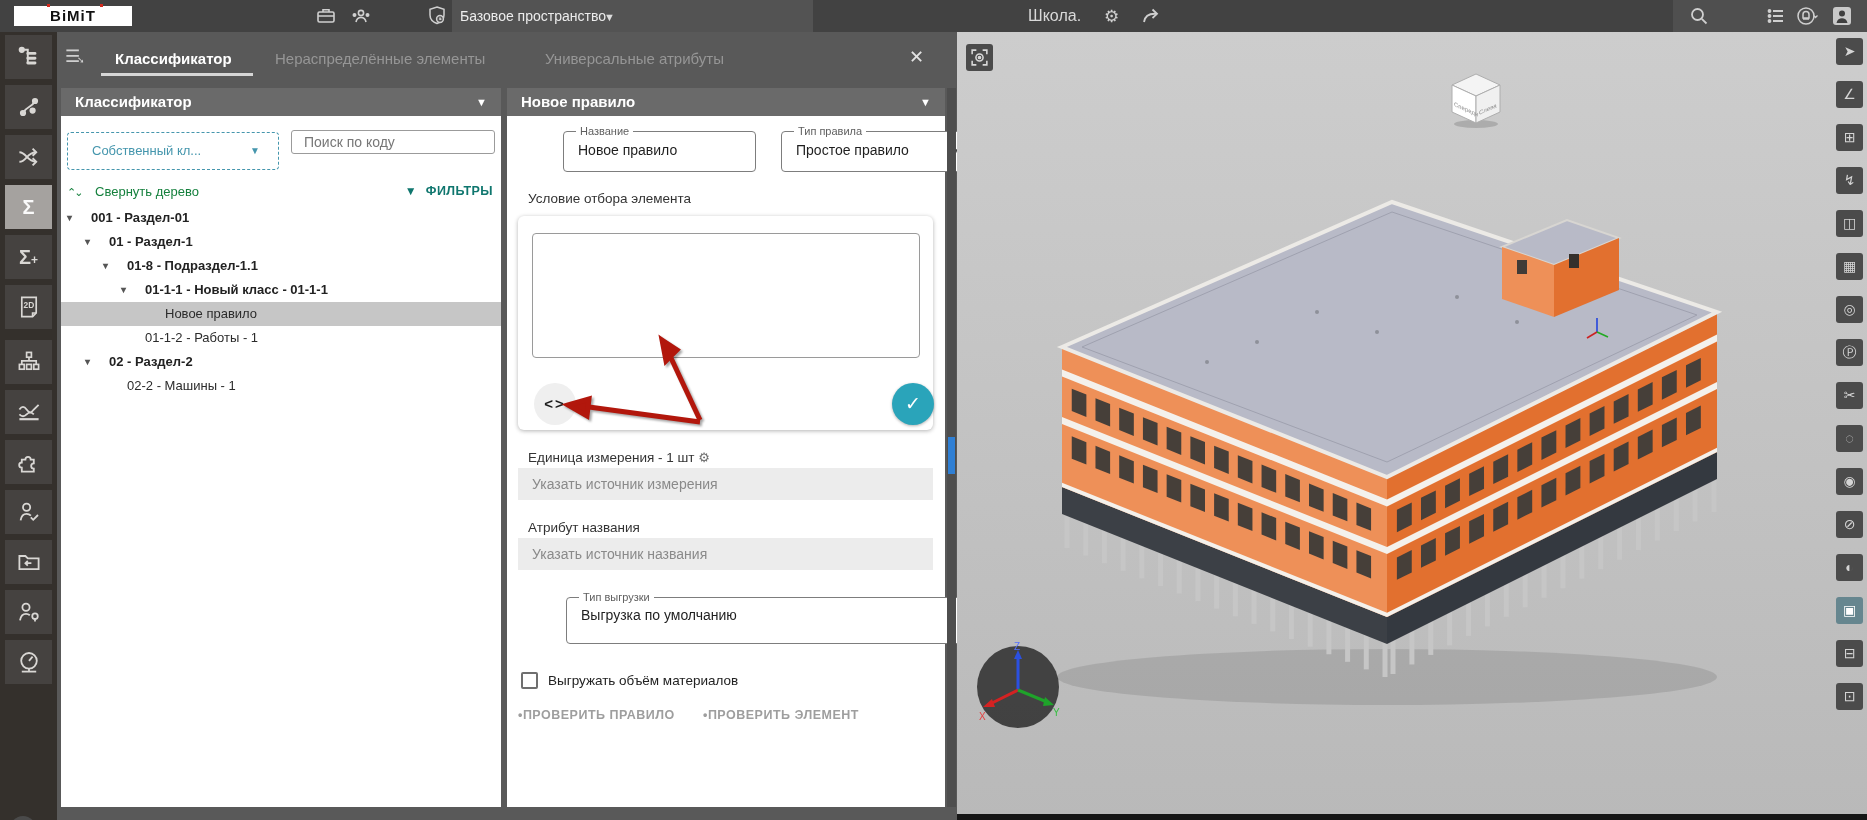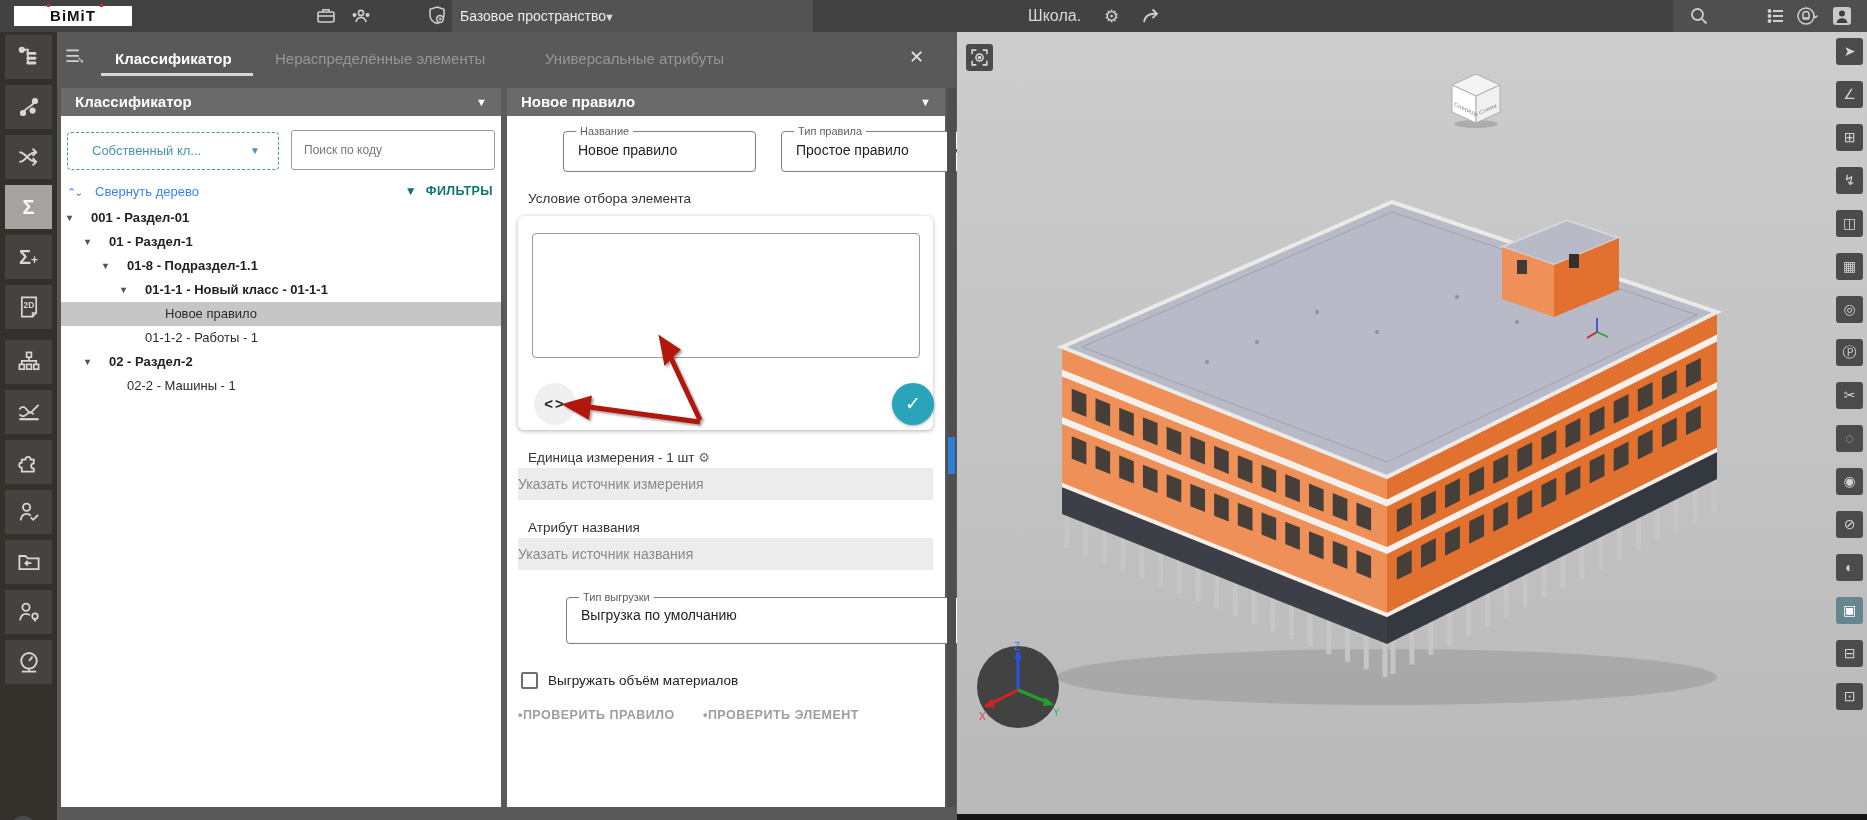--- a/index.html
+++ b/index.html
@@ -45,24 +45,24 @@
                   color:#fff; font-size:15px; font-weight:bold; line-height:28px; padding-left:14px; }
   .panel-header .hdr-caret { position:absolute; right:14px; top:0; font-size:11px; font-weight:normal; }
   #pscroll { position:absolute; left:890px; top:56px; width:9px; height:719px; background:#4e4e4e; }
   #pscroll .thumb { position:absolute; left:1px; top:349px; width:7px; height:37px; background:#2f7fd4; }
 
   
   #cls-select { position:absolute; left:6px; top:44px; width:212px; height:38px;
                 border:1px dashed #4596ad; border-radius:4px; color:#4596ad; font-size:13px;
                 line-height:36px; padding-left:24px; }
   #cls-select .dd { position:absolute; right:18px; top:0; font-size:10px; }
-  #code-search { position:absolute; left:230px; top:42px; width:204px; height:40px;
-                 border:1px solid #9b9b9b; border-radius:3px; font-size:12px; padding-left:12px; color:#333; }
+  #code-search { position:absolute; left:230px; top:42px; width:204px; height:24px;
+                 border:1px solid #9b9b9b; border-radius:3px; font-size:14px; padding-left:12px; color:#333; }
   #code-search::placeholder { color:#777; }
-  #collapse-tree { position:absolute; left:6px; top:96px; color:#3b82f6; font-size:13px; }
+  #collapse-tree { position:absolute; left:6px; top:96px; color:#15803d; font-size:13px; }
   #collapse-tree .updown { font-size:11px; margin-right:10px; letter-spacing:-2px; }
   #filters { position:absolute; right:8px; top:96px; color:#0f766e; font-size:12.5px; font-weight:bold; letter-spacing:.4px; }
   #filters .funnel { font-size:12px; margin-right:5px; }
 
   .tree { position:absolute; left:0; top:118px; width:100%; }
   .trow { position:relative; height:24px; line-height:24px; font-size:13px; color:#2b2b2b; width:100%; }
   .trow.bold { font-weight:bold; color:#222; }
   .trow.selected { background:#c6c6c6; }
   .trow .arr { position:absolute; top:0; font-size:10px; color:#555; }
   .trow .lbl { position:absolute; top:0; white-space:nowrap; }
@@ -79,21 +79,21 @@
   #cond-textarea { position:absolute; left:14px; top:17px; width:388px; height:125px;
                    border:1px solid #9a9a9a; border-radius:4px; resize:none; font-size:13px;
                    font-family:"Liberation Sans",sans-serif; }
   #code-btn { position:absolute; left:16px; top:167px; width:42px; height:42px; border-radius:50%;
               background:#efefef; color:#1c1c1c; font-size:15px; font-weight:bold; text-align:center;
               line-height:42px; letter-spacing:2px; }
   #apply-btn { position:absolute; left:374px; top:167px; width:42px; height:42px; border-radius:50%;
                background:#2aa4ba; color:#fff; font-size:19px; text-align:center; line-height:42px;
                box-shadow:0 1px 3px rgba(0,0,0,.3); }
   .gray-field { position:absolute; left:11px; width:415px; height:32px; background:#ececec;
-                color:#8a8a8a; font-size:14px; line-height:32px; }
+                color:#8a8a8a; font-size:14px; line-height:32px; padding-left:14px; }
   .gear-mini { color:#6f6f6f; font-size:13px; }
   #chk-box { position:absolute; left:14px; top:584px; width:17px; height:17px;
              border:2px solid #6f6f6f; border-radius:2px; background:#fff; }
   #chk-label { position:absolute; left:41px; top:585px; font-size:13.5px; color:#222; }
   .ghost-btn { position:absolute; top:620px; font-size:12.5px; font-weight:bold; color:#9e9e9e; letter-spacing:.5px; }
   #arrows-svg { position:absolute; left:0; top:0; width:438px; height:719px; pointer-events:none; }
 
   
   #viewport { position:absolute; left:957px; top:32px; width:910px; height:788px;
               background:linear-gradient(#cdcdcd, #b9b9b9); overflow:hidden; }

